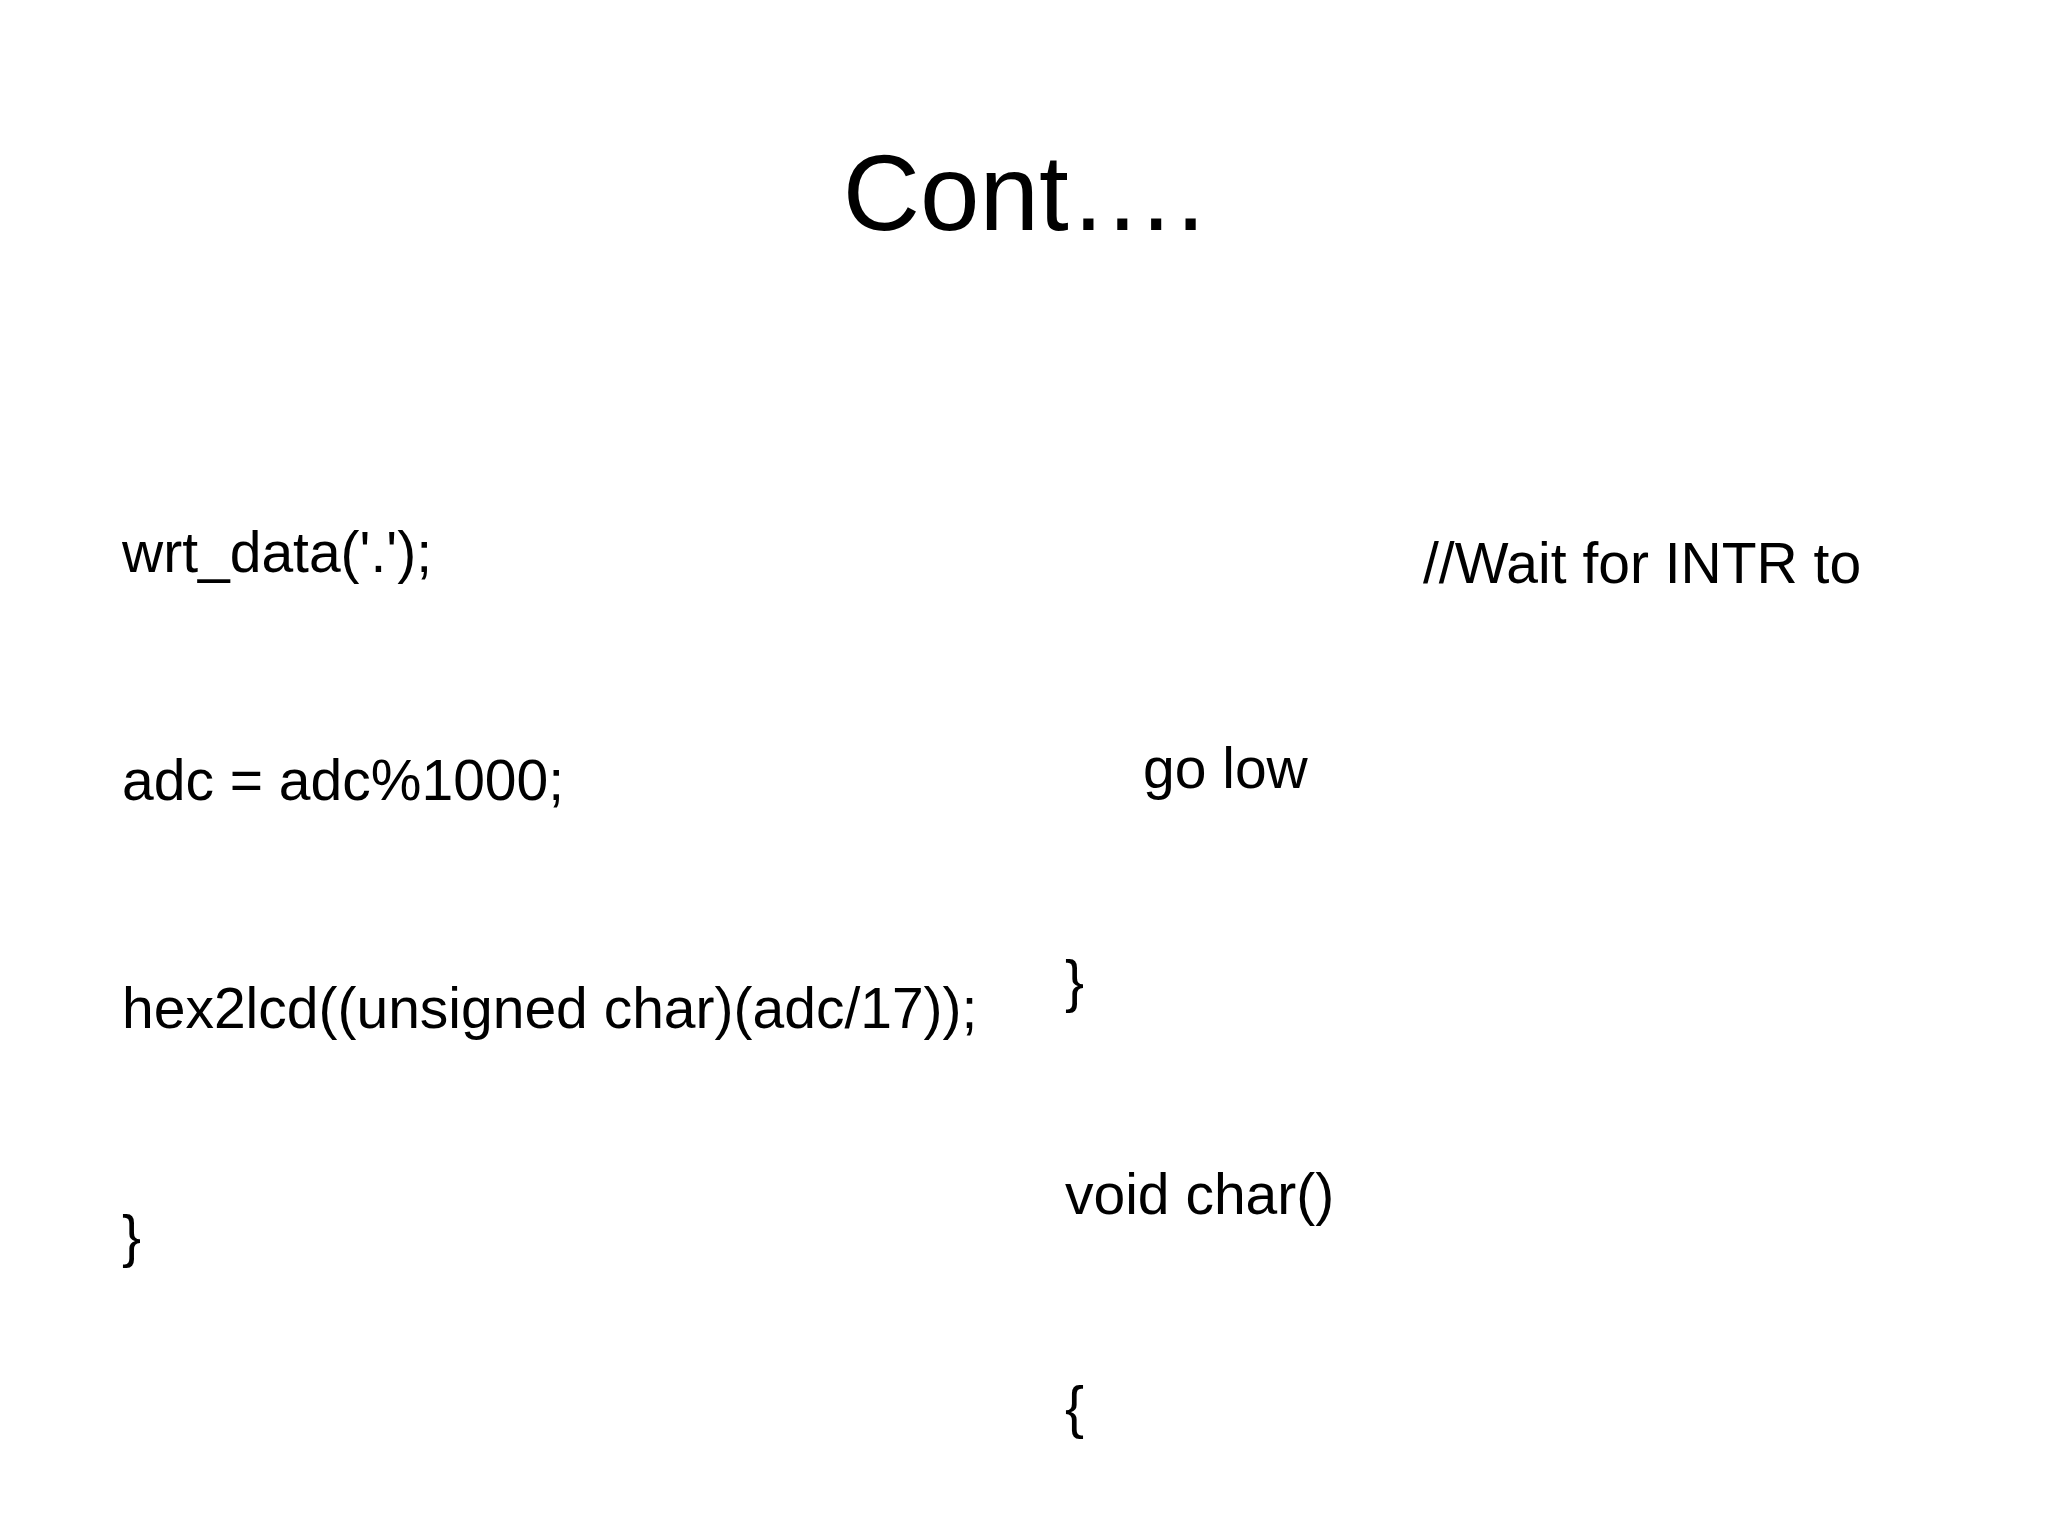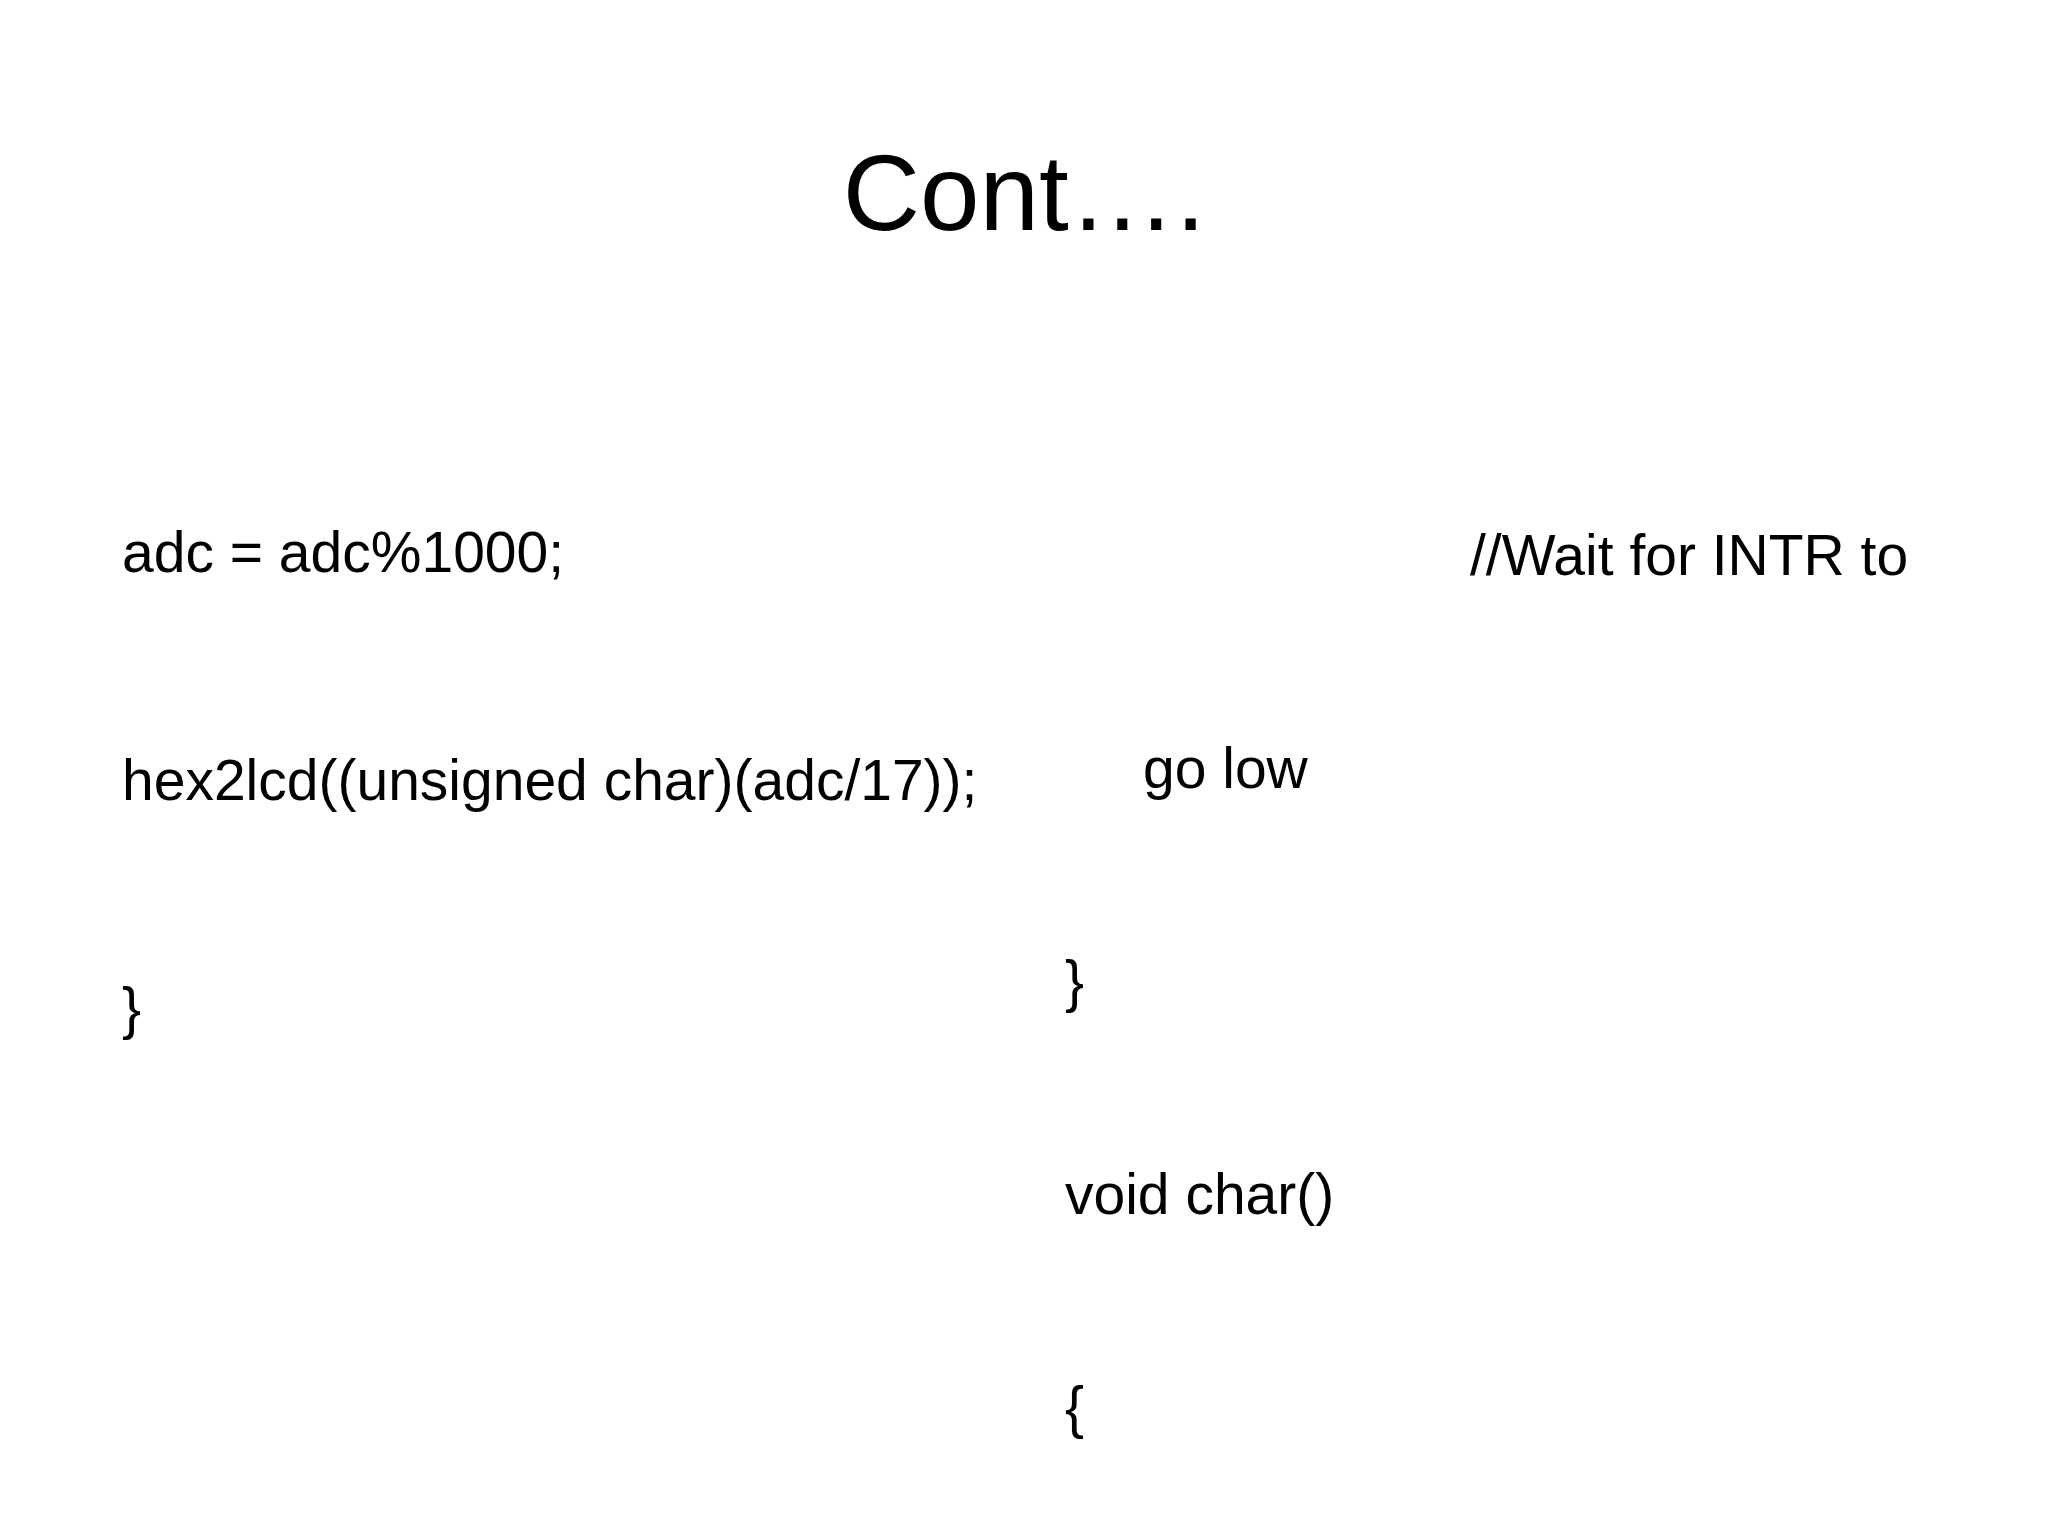--- a/index.html
+++ b/index.html
@@ -44,33 +44,33 @@
     top: 378px;
     width: 920px;
     line-height: 71px;
   }
   .col-left .line { height: 76px; position: relative; }
   .col-right .line { height: 71px; position: relative; }
   .code { display: inline-block; }
   .indent .code { padding-left: 78px; }
   .cmt {
     position: absolute;
-    top: 0;
+    top: 8px;
     white-space: pre;
-    margin-left: 47px;
   }
 </style>
 </head>
 <body>
 
 <div class="slide" style="background-color: rgb(255, 255, 255); color: rgb(0, 0, 0);">
 
   <h1 class="title">Cont….</h1>
 
   <div class="col col-left">
+    <div class="line"><span class="code">wrt_data('.');</span></div>
     <div class="line"><span class="code">adc = adc%1000;</span></div>
     <div class="line"><span class="code">hex2lcd((unsigned char)(adc/17));</span></div>
     <div class="line"><span class="code">}</span></div>
     
     
     
     
     
     
   </div>

